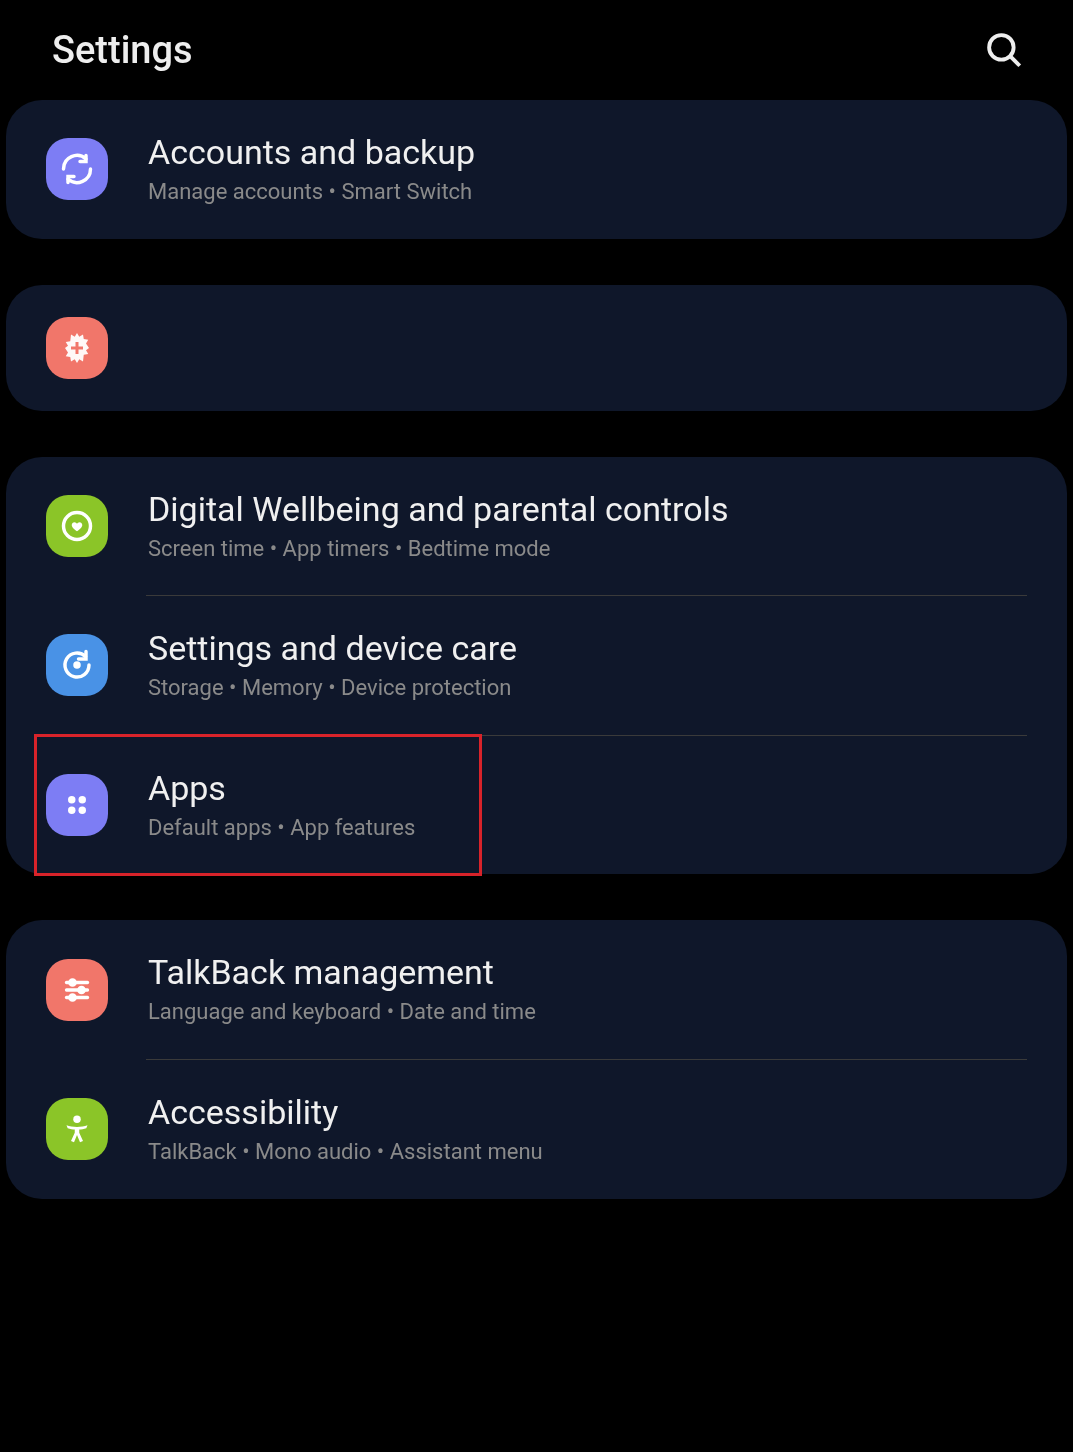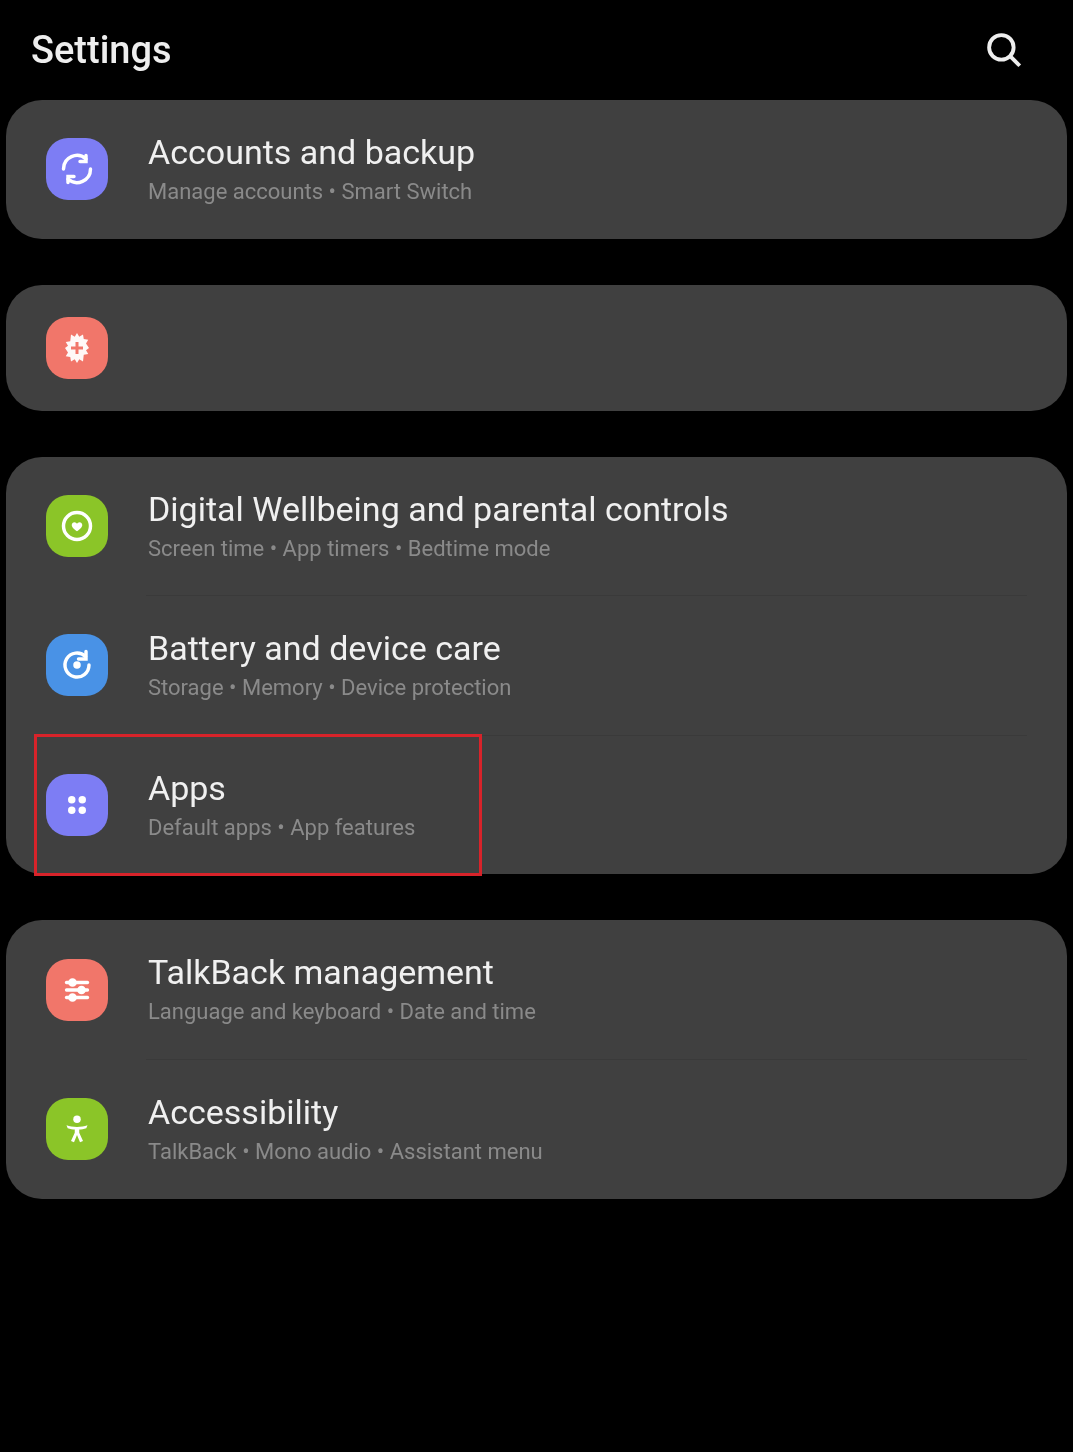--- a/index.html
+++ b/index.html
@@ -10,39 +10,39 @@
   body {
     background: #000000;
     font-family: -apple-system, BlinkMacSystemFont, "Segoe UI", Roboto, sans-serif;
     width: 1073px;
     color: #ffffff;
   }
   .header {
     display: flex;
     align-items: center;
     justify-content: space-between;
-    padding: 28px 48px 28px 31px;
+    padding: 28px 48px 28px 52px;
   }
   .header-title {
     font-size: 38px;
     font-weight: 500;
     color: #eeeeee;
   }
   .search-icon {
     width: 42px;
     height: 42px;
     display: flex;
     align-items: center;
     justify-content: center;
   }
   .groups-container {
     padding: 0 6px;
   }
   .group {
-    background: #404040;
+    background: #0f172a;
     border-radius: 36px;
     margin-bottom: 46px;
     overflow: visible;
   }
   .item {
     display: flex;
     align-items: center;
     padding: 32px 40px 32px 40px;
     position: relative;
   }
@@ -149,21 +149,21 @@
     <div class="divider"></div>
     <div class="item">
       <div class="item-icon" style="background:#4992e6">
         <svg width="36" height="36" viewBox="0 0 24 24" fill="none" stroke="#ffffff" stroke-width="2.3" stroke-linecap="round">
           <path d="M20 12a8 8 0 1 1-2.3-5.6"></path>
           <polyline points="18 3 18 8 13 8"></polyline>
           <circle cx="12" cy="12" r="2.5" fill="#ffffff" stroke="none"></circle>
         </svg>
       </div>
       <div class="item-text">
-        <div class="item-title">Battery and device care</div>
+        <div class="item-title">Settings and device care</div>
         <div class="item-subtitle">Storage  •  Memory  •  Device protection</div>
       </div>
     </div>
     <div class="divider"></div>
     <div class="item" style="position:relative;">
       <div class="highlight-box"></div>
       <div class="item-icon" style="background:#7d7df4">
         <svg width="36" height="36" viewBox="0 0 24 24" fill="#ffffff">
           <circle cx="8.5" cy="8.5" r="2.5"></circle>
           <circle cx="15.5" cy="8.5" r="2.5"></circle>

